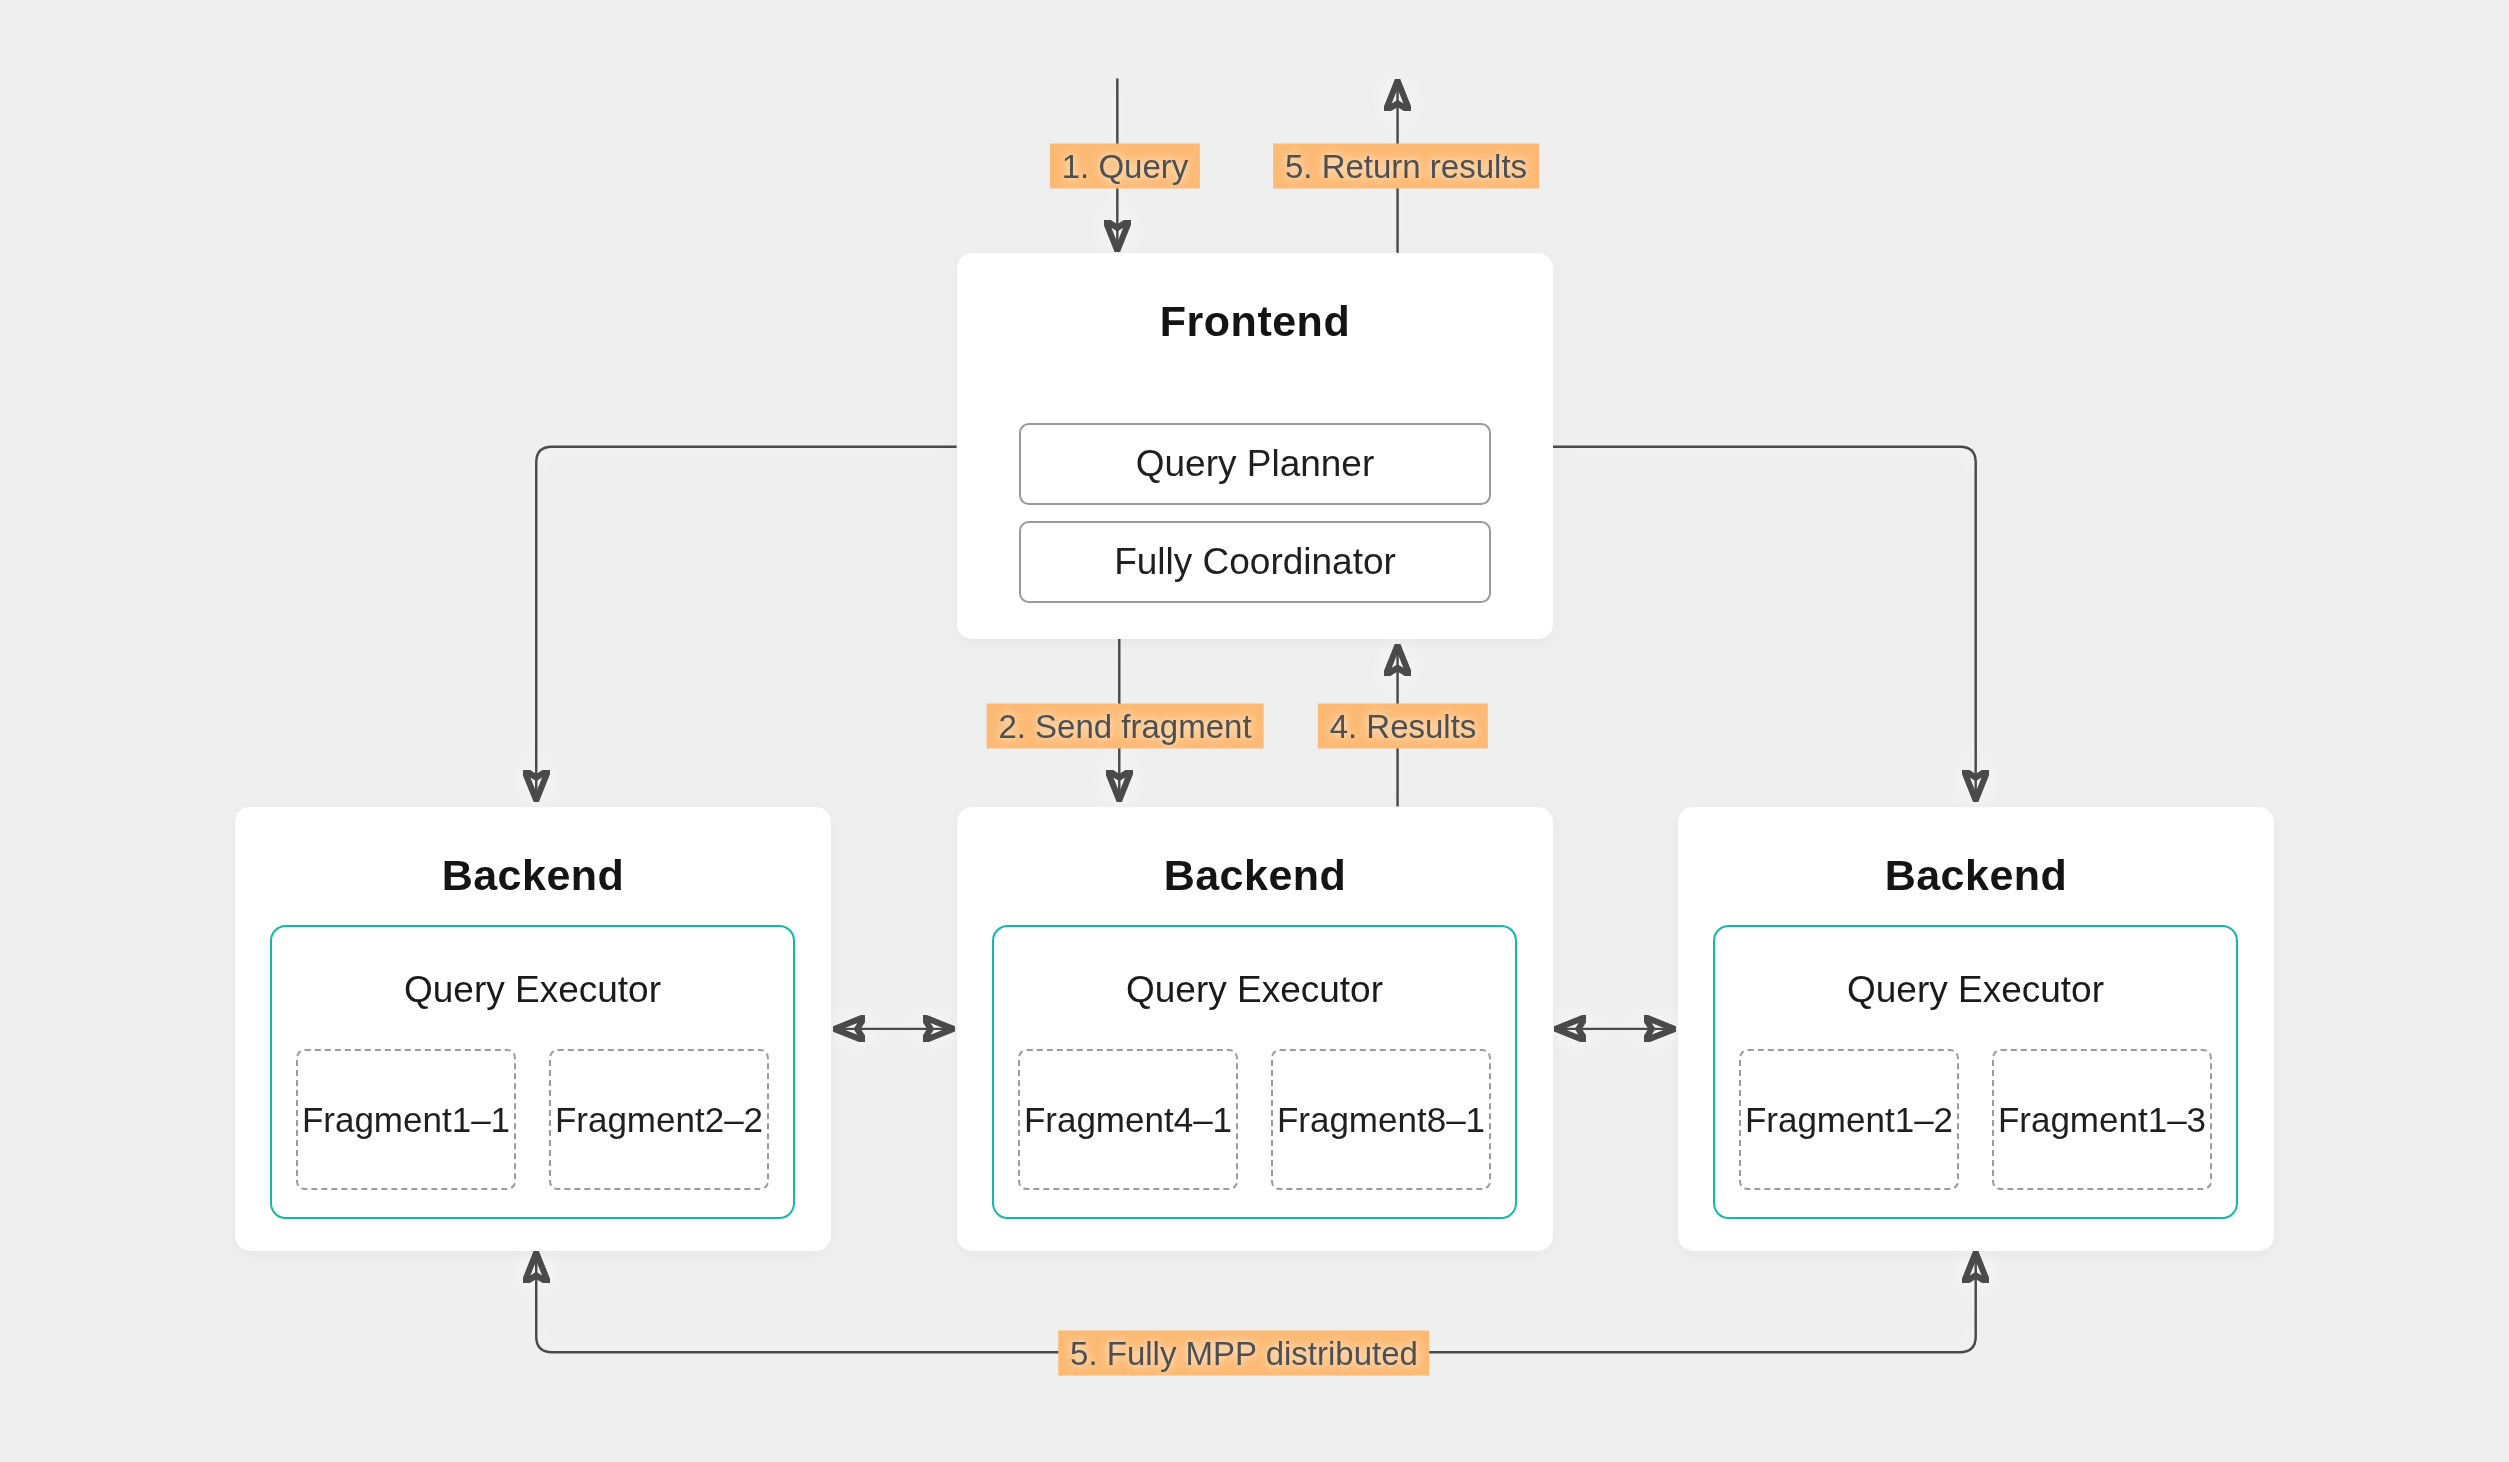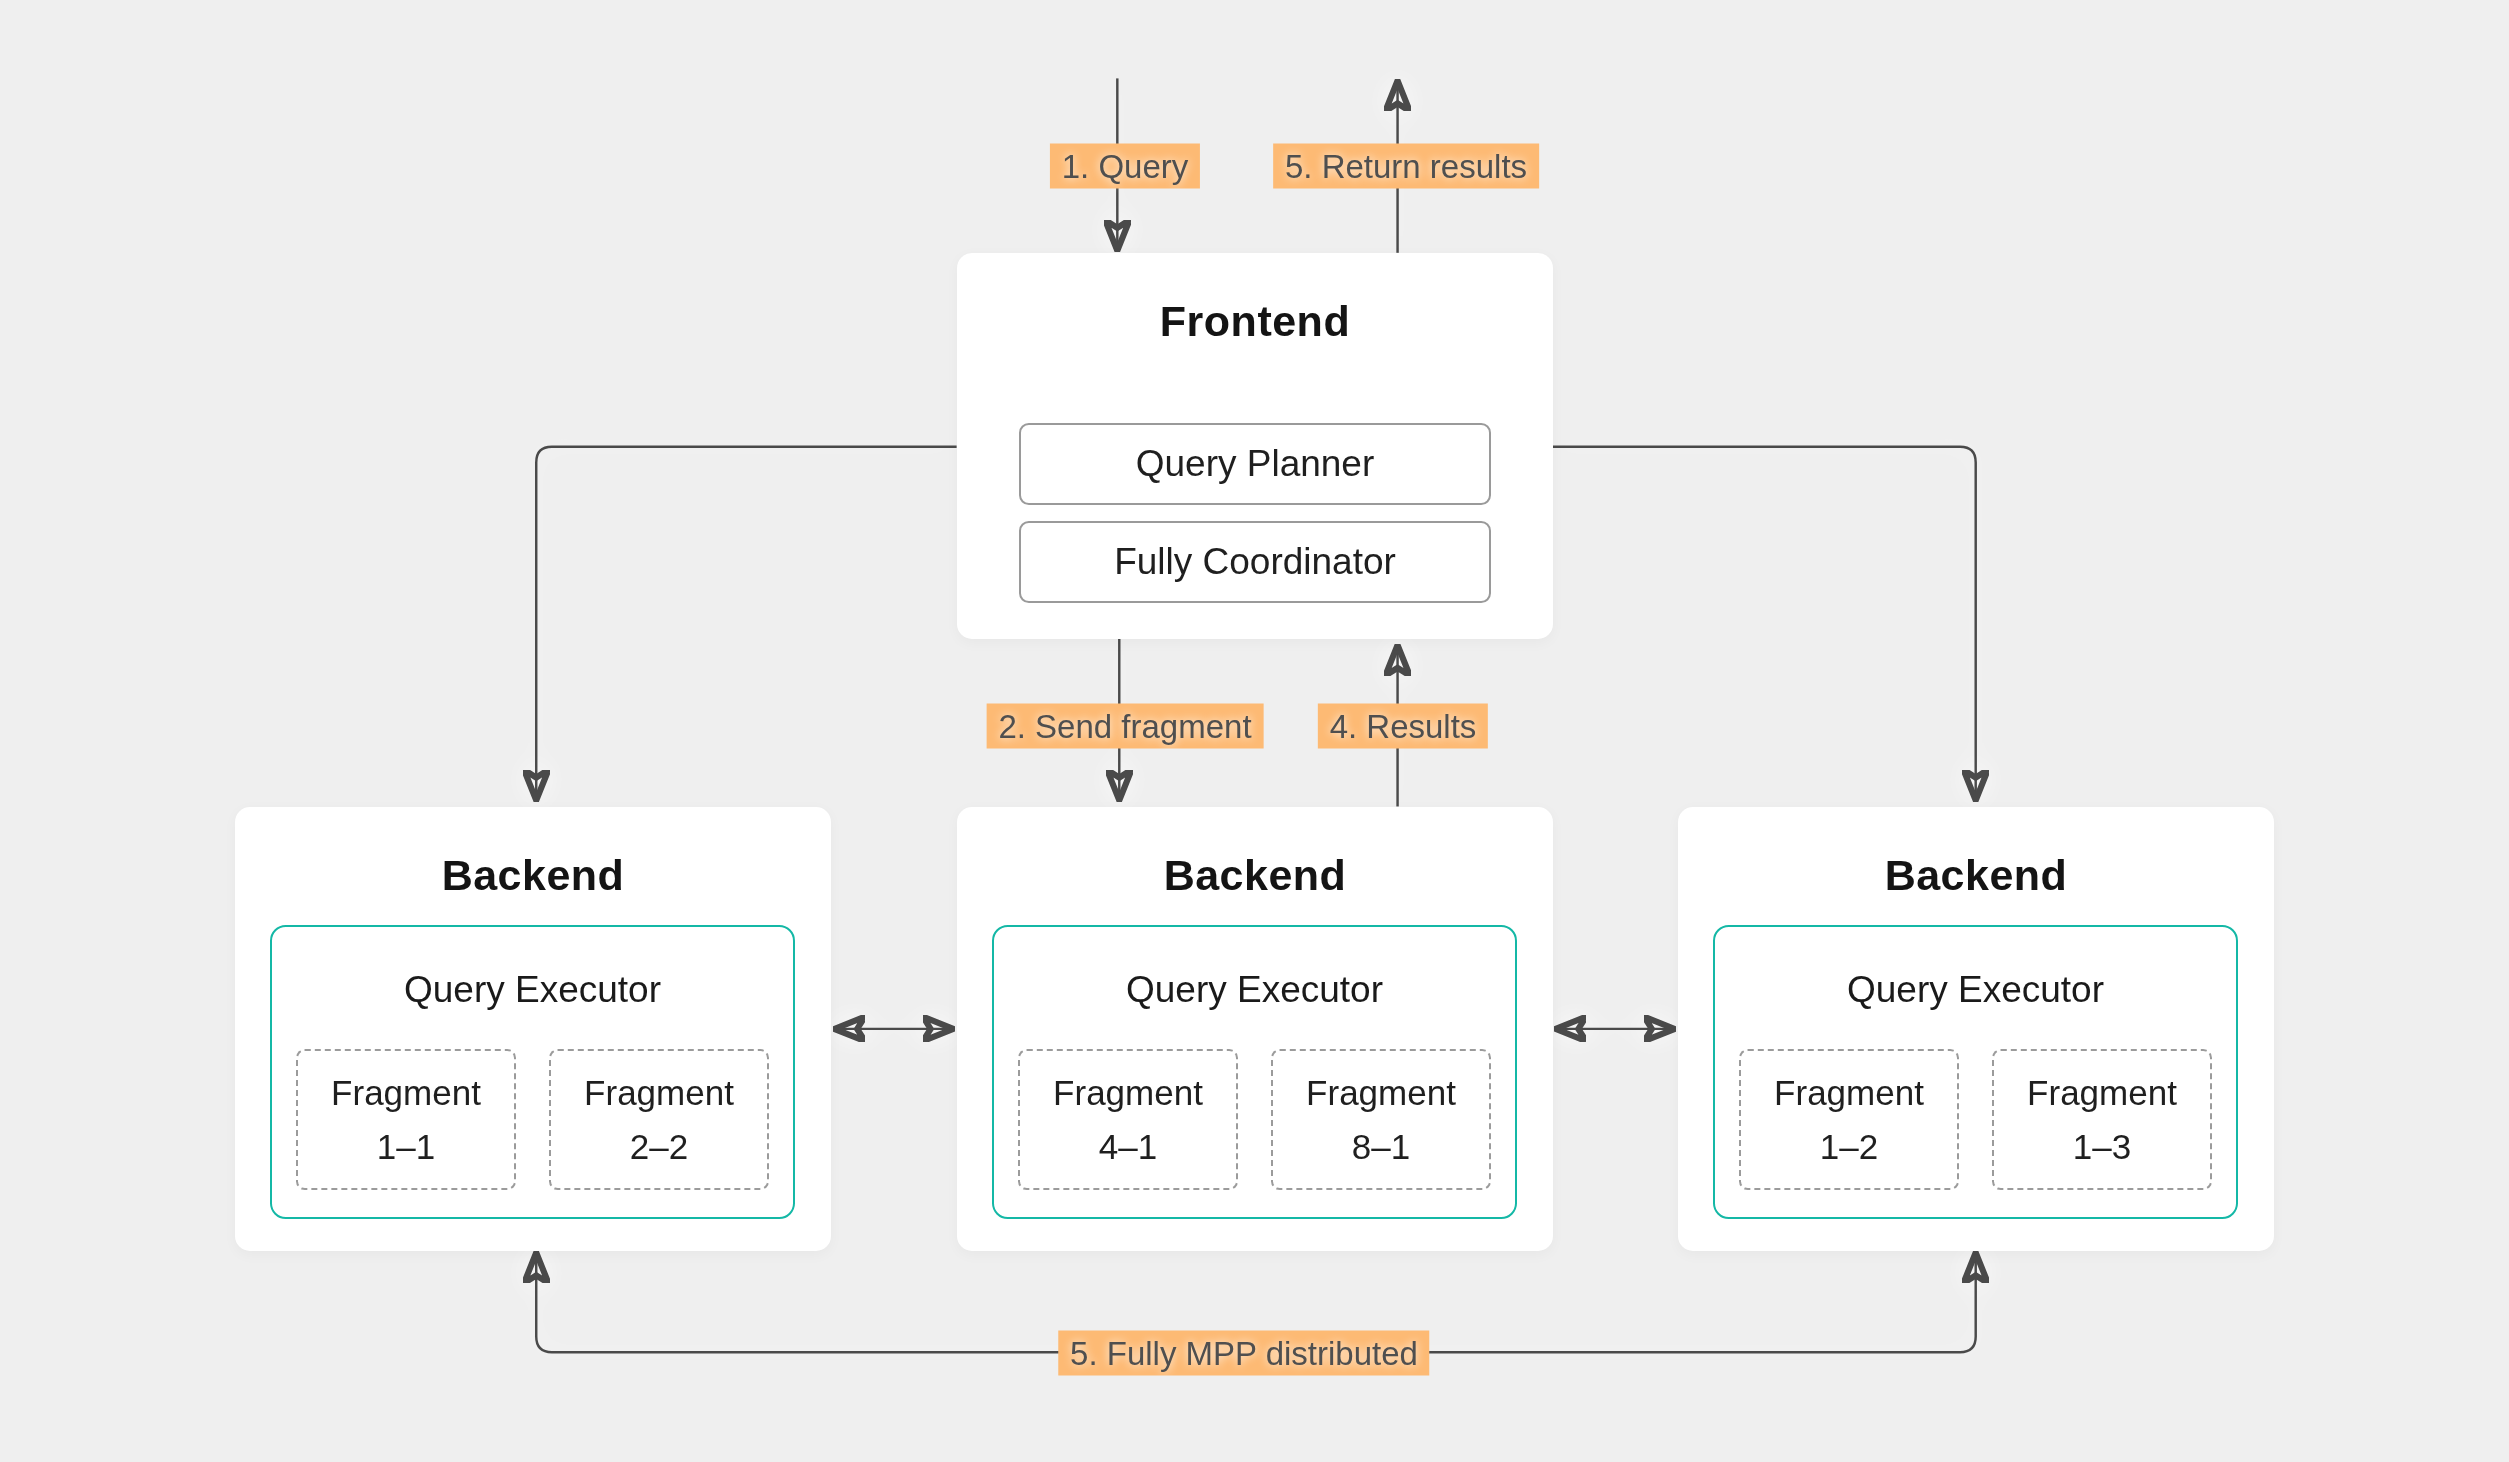--- a/index.html
+++ b/index.html
@@ -61,21 +61,21 @@
   .frag-row{
     position:absolute;
     left:0;right:0;top:122px;
     display:flex;justify-content:center;gap:33px;
   }
   .frag{
     width:220px;height:141px;
     border:2px dashed #9b9b9b;
     border-radius:8.8px;
     box-sizing:border-box;
-    display:flex;flex-direction:column;
+    display:flex;
     align-items:center;justify-content:center;
     font-size:35px;line-height:54px;color:#1f1f1f;
     background:#ffffff;
   }
   
   .flow-label{
     position:absolute;
     transform:translate(-50%,-50%);
     background:#fdba74;
     padding:0 11.8px;

